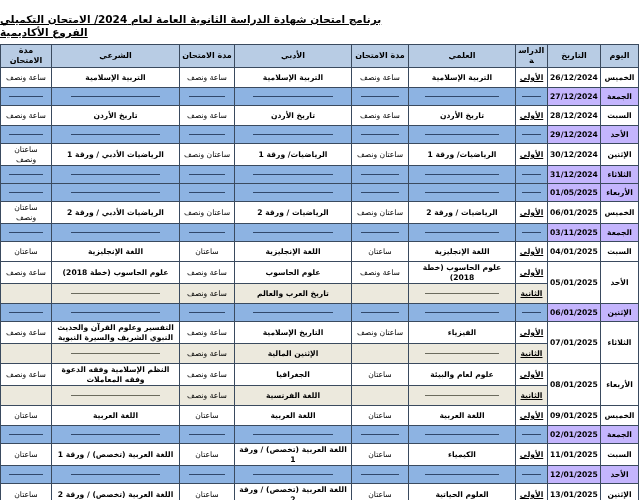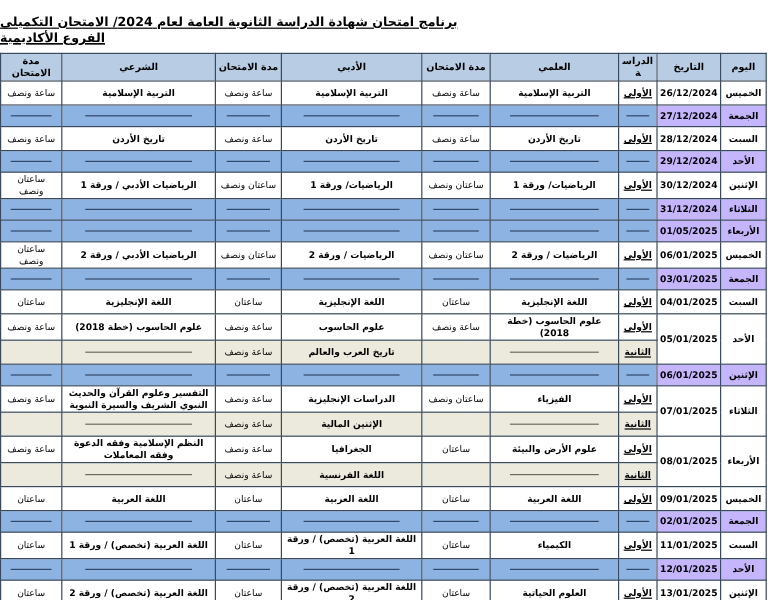--- a/index.html
+++ b/index.html
@@ -233,21 +233,21 @@
           <td class="sess">الأولى</td>
           <td class="subj">الرياضيات / ورقة 2</td>
           <td class="dur">ساعتان ونصف</td>
           <td class="subj">الرياضيات / ورقة 2</td>
           <td class="dur">ساعتان ونصف</td>
           <td class="subj">الرياضيات الأدبي / ورقة 2</td>
           <td class="dur">ساعتان ونصف</td>
         </tr>
         <tr class="holiday">
           <td class="day">الجمعة</td>
-          <td class="date">03/01/2025</td>
+          <td class="date">03/11/2025</td>
           <td class="sess"><span class="dash"></span></td>
           <td class="subj"><span class="dash"></span></td>
           <td class="dur"><span class="dash"></span></td>
           <td class="subj"><span class="dash"></span></td>
           <td class="dur"><span class="dash"></span></td>
           <td class="subj"><span class="dash"></span></td>
           <td class="dur"><span class="dash"></span></td>
         </tr>
         <tr class="normal">
           <td class="day">السبت</td>
@@ -290,39 +290,39 @@
           <td class="dur"><span class="dash"></span></td>
           <td class="subj"><span class="dash"></span></td>
           <td class="dur"><span class="dash"></span></td>
         </tr>
         <tr class="normal">
           <td class="day" rowspan="2">الثلاثاء</td>
           <td class="date" rowspan="2">07/01/2025</td>
           <td class="sess">الأولى</td>
           <td class="subj">الفيزياء</td>
           <td class="dur">ساعتان ونصف</td>
-          <td class="subj">الدراسات الإنجليزية</td>
+          <td class="subj">التاريخ الإسلامية</td>
           <td class="dur">ساعة ونصف</td>
           <td class="subj">التفسير وعلوم القرآن والحديث النبوي الشريف والسيرة النبوية</td>
           <td class="dur">ساعة ونصف</td>
         </tr>
         <tr class="second">
           <td class="sess">الثانية</td>
           <td class="subj"><span class="dash"></span></td>
           <td class="dur"></td>
           <td class="subj">الإثنين المالية</td>
           <td class="dur">ساعة ونصف</td>
           <td class="subj"><span class="dash"></span></td>
           <td class="dur"></td>
         </tr>
         <tr class="normal">
           <td class="day" rowspan="2">الأربعاء</td>
           <td class="date" rowspan="2">08/01/2025</td>
           <td class="sess">الأولى</td>
-          <td class="subj">علوم الأرض والبيئة</td>
+          <td class="subj">علوم لعام والبيئة</td>
           <td class="dur">ساعتان</td>
           <td class="subj">الجغرافيا</td>
           <td class="dur">ساعة ونصف</td>
           <td class="subj">النظم الإسلامية وفقه الدعوة وفقه المعاملات</td>
           <td class="dur">ساعة ونصف</td>
         </tr>
         <tr class="second">
           <td class="sess">الثانية</td>
           <td class="subj"><span class="dash"></span></td>
           <td class="dur"></td>

